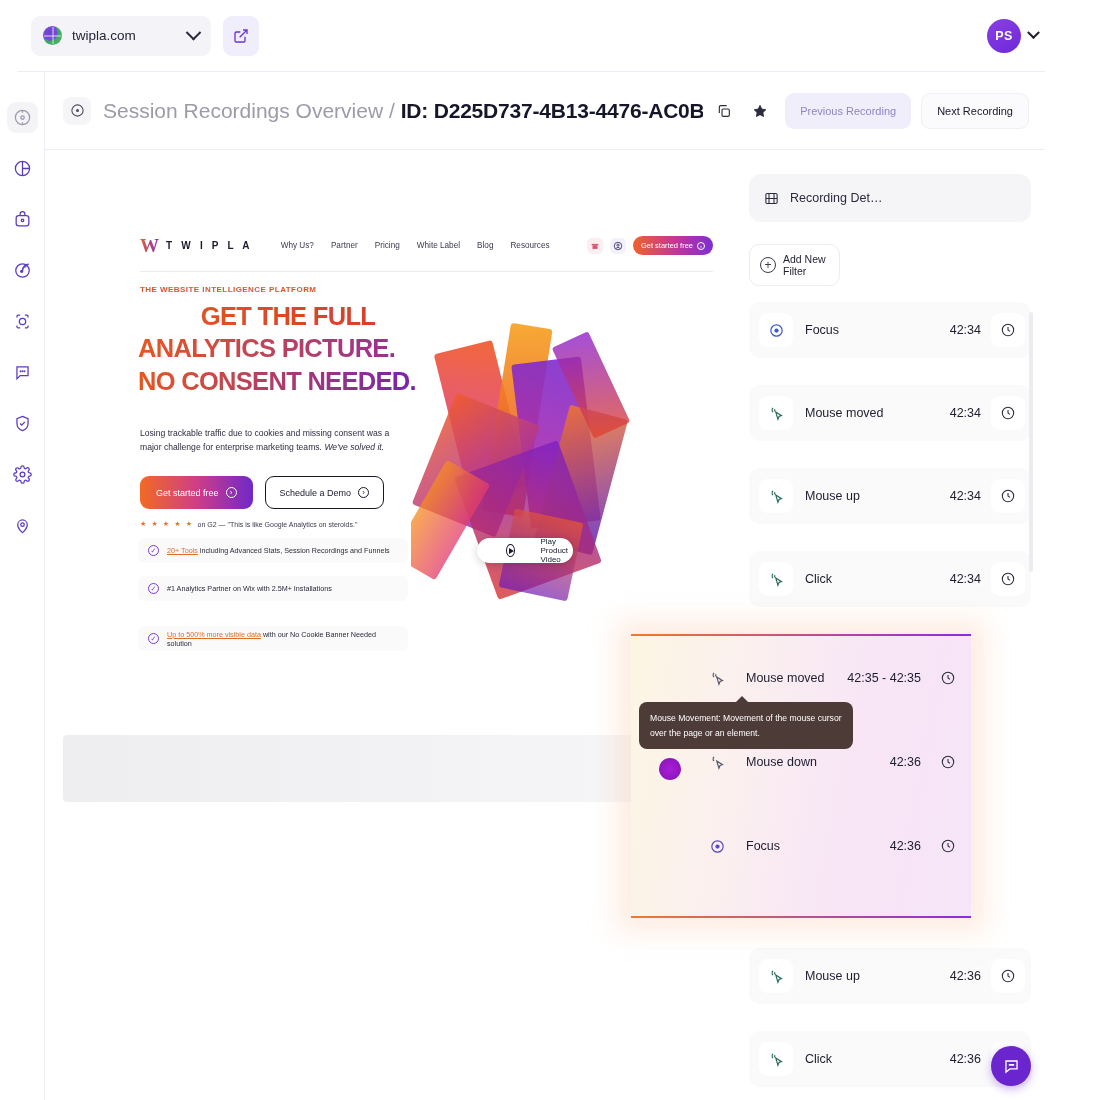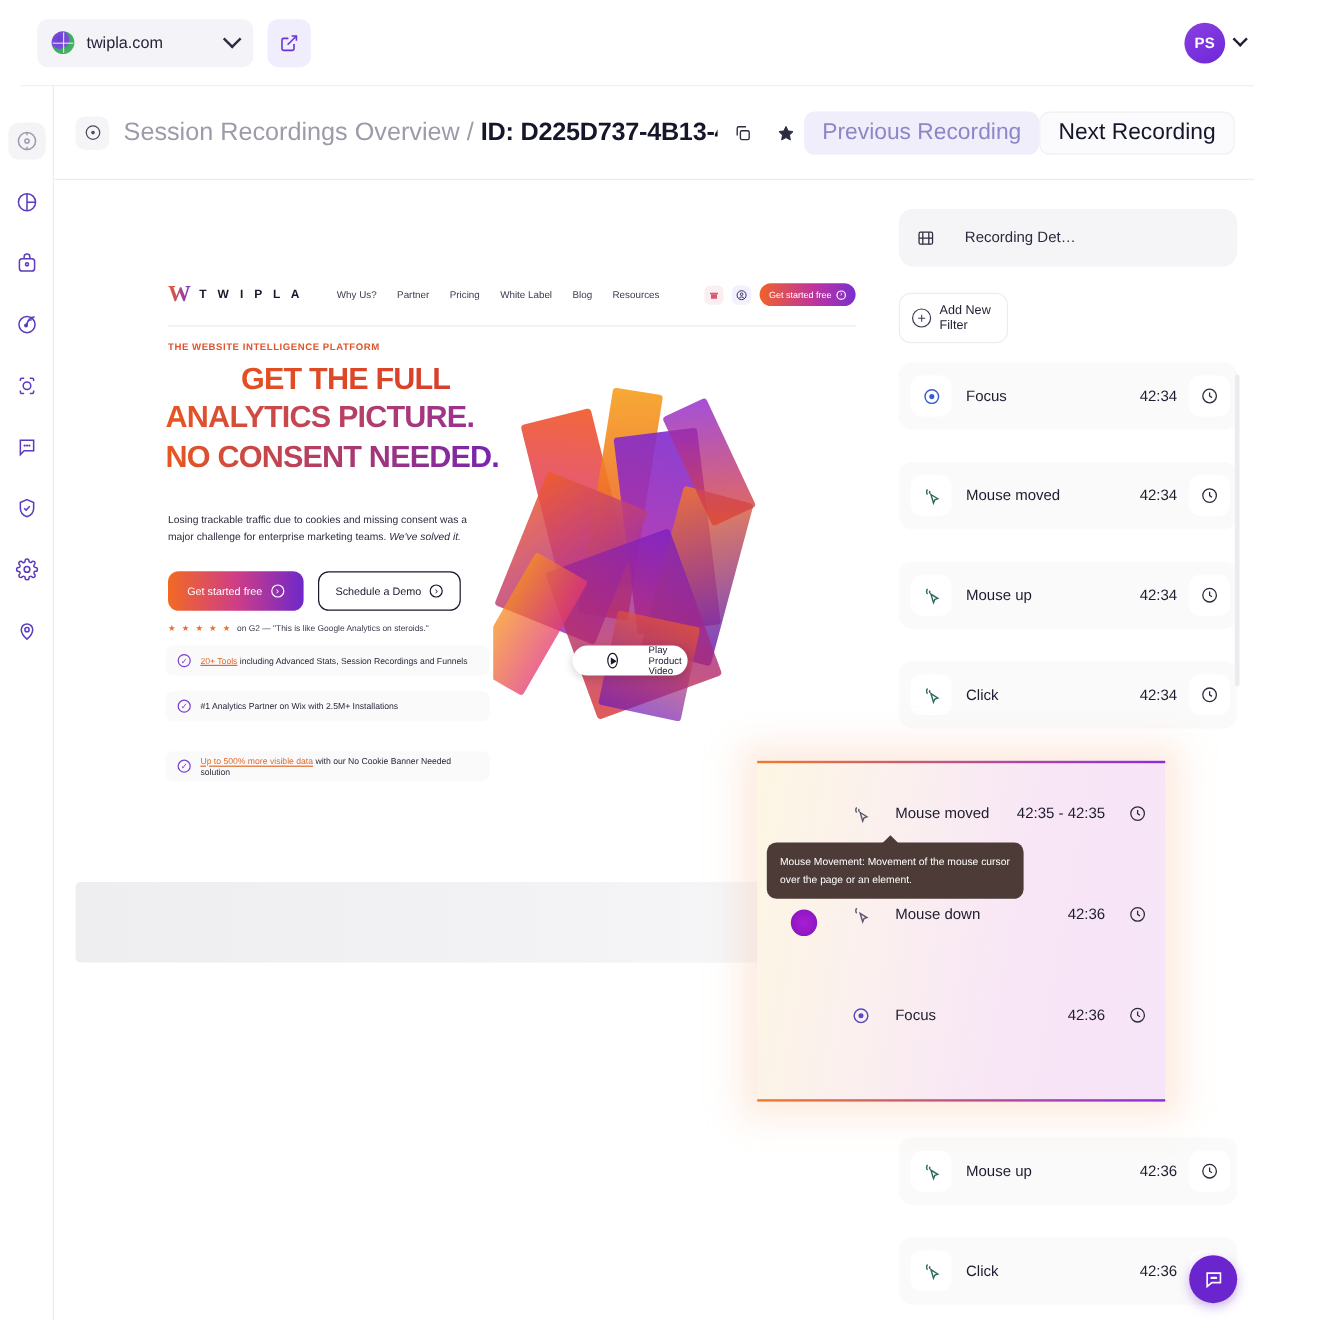--- a/index.html
+++ b/index.html
@@ -86,22 +86,22 @@
   .crumb .grey { color:#9b9baa; font-weight:normal; }
   .crumb .sep { color:#9b9baa; font-weight:normal; }
   .crumb .bold { color:#16162a; font-weight:bold; letter-spacing:-.2px; }
   .hdr-spacer { flex:1; }
   .icon-btn {
     width:30px;height:30px;border-radius:8px;display:flex;align-items:center;justify-content:center;
     cursor:pointer; margin-left:6px; flex:none;
   }
   .icon-btn svg{width:16px;height:16px;}
   .hdr-btn {
-    height:36px; border-radius:9px; padding:0 15px; font-size:19px;
-    display:flex;align-items:center; cursor:pointer; white-space:nowrap; flex:none;
+    height:36px; border-radius:9px; padding:0 15px; font-size:11px;
+    display:flex;align-items:center; cursor:pointer; margin-left:10px; white-space:nowrap; flex:none;
   }
   .hdr-btn.prev { background:#f1eefc; color:#8d86c7; }
   .hdr-btn.next { background:#fbfbfd; color:#16162a; border:1px solid #f0f0f4;}
 
   
   .player {
     position:absolute; left:45px; top:150px; width:690px; height:950px;
     background:#fff; overflow:hidden;
   }
   .site-frame { position:absolute; left:18px; top:70px; width:650px; height:640px; }
@@ -196,21 +196,21 @@
   
   .panel {
     position:absolute; left:735px; top:150px; width:310px; height:950px;
     background:#fff; padding:24px 14px 0 14px;
   }
   .tabs {
     display:flex; align-items:center; height:48px; background:#f5f5f8;
     border-radius:12px; padding:4px; gap:0;
   }
   .tab {
-    height:40px; border-radius:10px; display:flex; align-items:center; gap:25px;
+    height:40px; border-radius:10px; display:flex; align-items:center; gap:11px;
     padding:0 11px; font-size:12.5px; cursor:pointer; white-space:nowrap;
   }
   .tab.inactive { color:#2b2b40; }
   .tab.active { background:#fff; color:#6b33d6; flex:1; box-shadow:0 1px 3px rgba(0,0,0,.07); }
   .tab svg{width:15px;height:15px;flex:none;}
   .tab .dot { color:#b6b6c4; font-size:11px; margin-left:auto; }
   .tab .badge { display:flex;align-items:center;gap:3px;color:#e2694a;font-size:12.5px; }
   .tab .badge svg{width:13px;height:13px;}
 
   .filter-btn {

